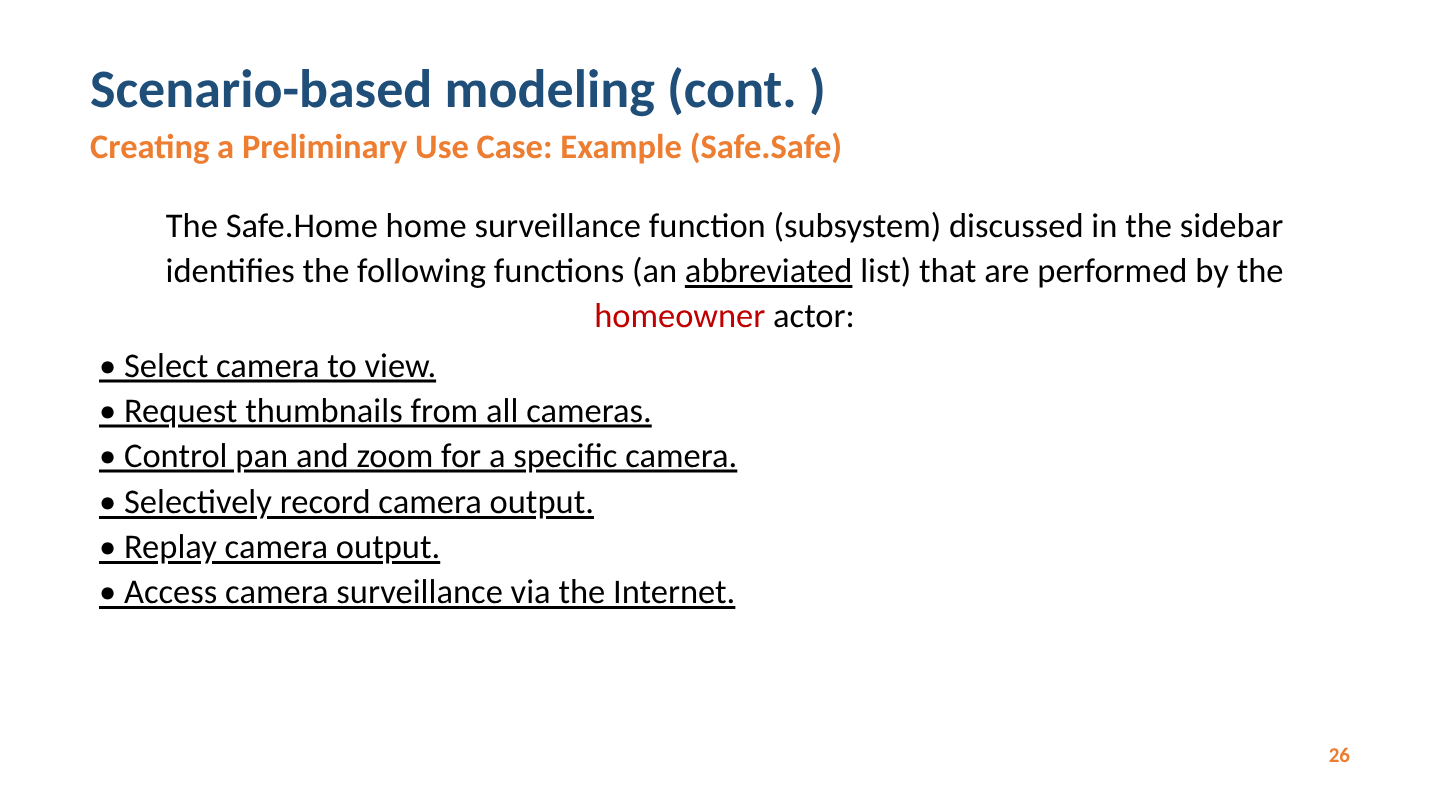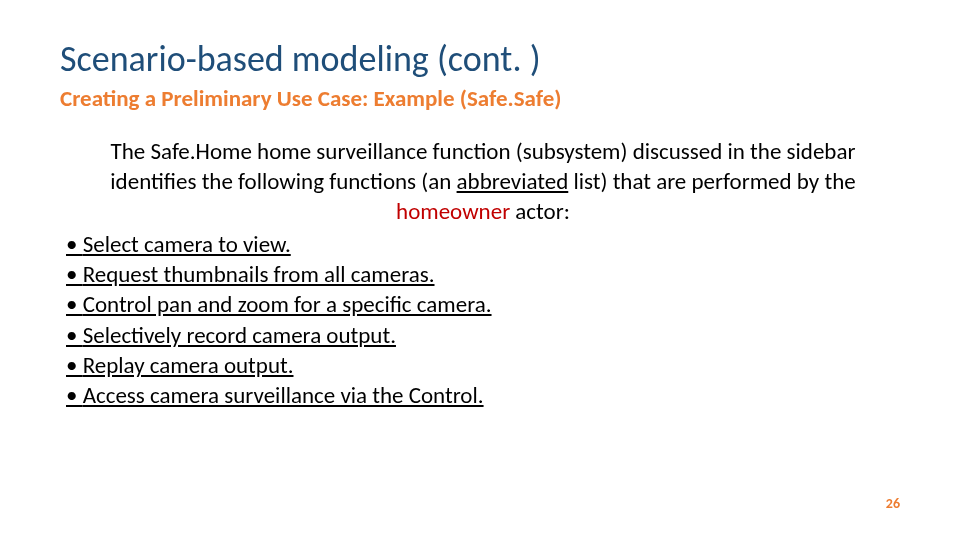--- a/index.html
+++ b/index.html
@@ -16,21 +16,21 @@
   .slide {
     position: relative;
     width: 960px;
     height: 540px;
     box-sizing: border-box;
     padding: 40px 60px 0 60px;
   }
   .title {
     color: #1f4e79;
     font-size: 36px;
-    font-weight: 400;
+    font-weight: 700;
     line-height: 1.1;
     margin: 0;
   }
   .subtitle {
     color: #ed7d31;
     font-size: 23px;
     font-weight: 700;
     margin: 4px 0 24px 0;
   }
   .content {
@@ -76,18 +76,18 @@
   <div class="content">
     <p>
       <span>The Safe.Home home surveillance function (subsystem) discussed in the sidebar identifies the following functions (an </span><span class="underline">abbreviated</span><span> list) that are performed by the </span><span class="red">homeowner</span><span> actor:</span>
     </p>
     <ul class="list">
       <li>Select camera to view.</li>
       <li>Request thumbnails from all cameras.</li>
       <li>Control pan and zoom for a specific camera.</li>
       <li>Selectively record camera output.</li>
       <li>Replay camera output.</li>
-      <li>Access camera surveillance via the Control.</li>
+      <li>Access camera surveillance via the Internet.</li>
     </ul>
   </div>
 
   <div class="page-number">26</div>
 </div>
 
 </body></html>

